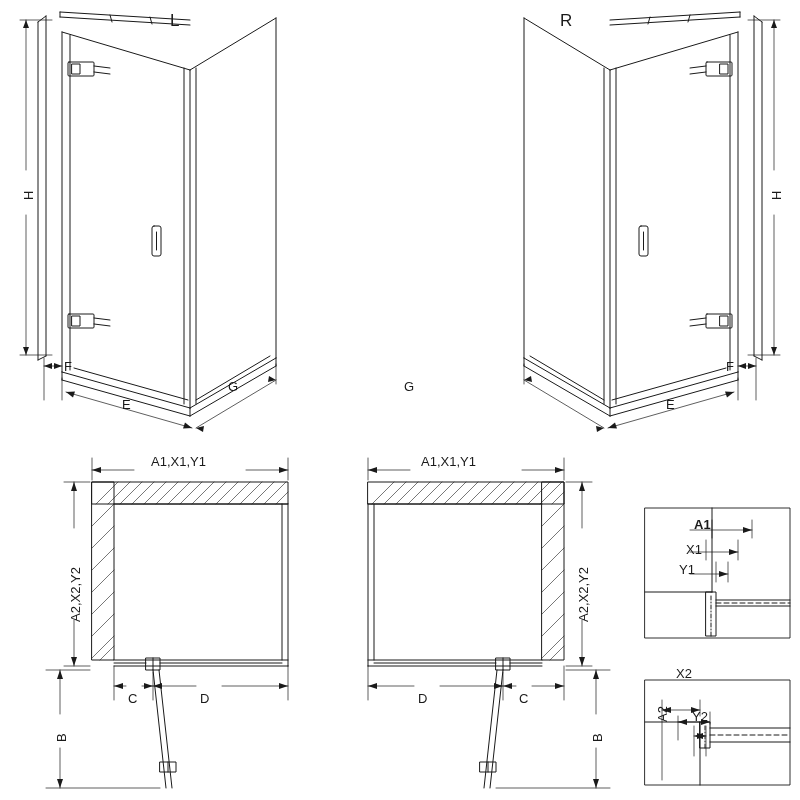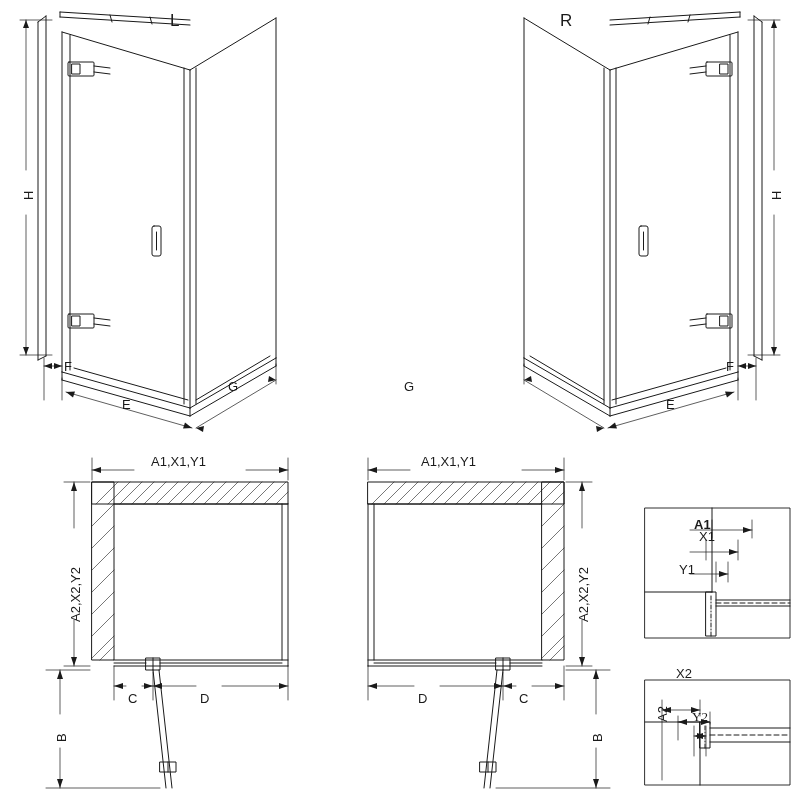--- a/index.html
+++ b/index.html
@@ -438,20 +438,20 @@
 
   <div class="lbl" style="left:128px; top:692px;">C</div>
   <div class="lbl" style="left:200px; top:692px;">D</div>
   <div class="lbl" style="left:418px; top:692px;">D</div>
   <div class="lbl" style="left:519px; top:692px;">C</div>
 
   <div class="lbl vert" style="left:55px; top:742px;">B</div>
   <div class="lbl vert" style="left:591px; top:742px;">B</div>
 
   <div class="lbl" style="left:694px; top:518px;font-weight:bold;">A1</div>
-  <div class="lbl" style="left:686px; top:530px;margin-left:13px;">X1</div>
+  <div class="lbl" style="left:686px; top:543px;">X1</div>
   <div class="lbl" style="left:679px; top:563px;">Y1</div>
 
   <div class="lbl vert" style="left:656px; top:722px;">A2</div>
   <div class="lbl" style="left:676px; top:667px;">X2</div>
-  <div class="lbl" style="left:692px; top:710px;font-family:Liberation Serif, serif;">Y2</div>
+  <div class="lbl" style="left:692px; top:710px;">Y2</div>
 
 </div>
 
 </body></html>

